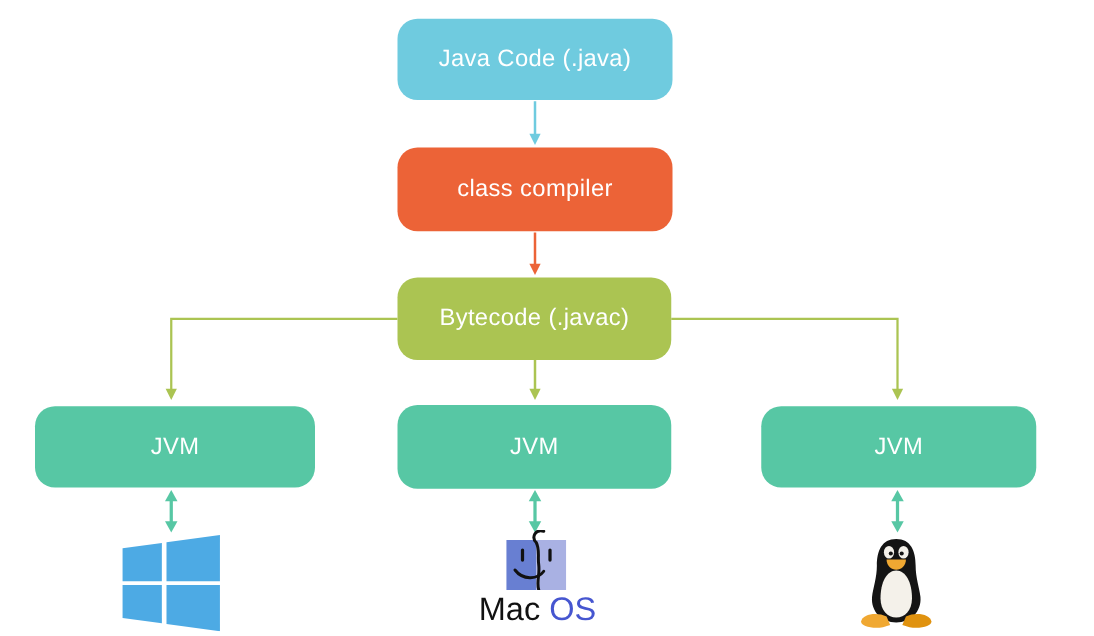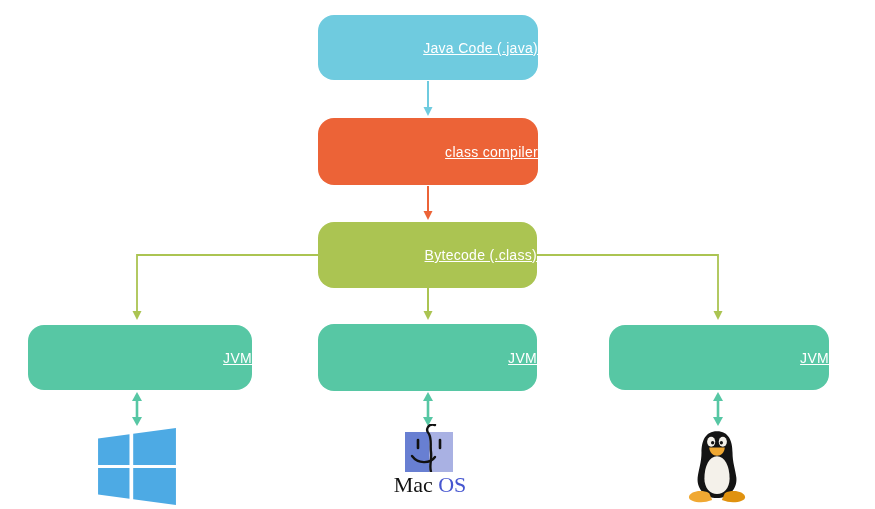--- a/index.html
+++ b/index.html
@@ -14,43 +14,42 @@
   .connectors {
     position: absolute;
     left: 0; top: 0;
     width: 875px; height: 509px;
     pointer-events: none;
   }
   .node {
     position: absolute;
     display: flex;
     align-items: center;
-    justify-content: flex-end;
+    justify-content: center;
     border-radius: 16px;
     color: #ffffff;
-    font-size: 14px;
+    font-size: 19px;
     letter-spacing: 0.3px;
-    text-decoration: underline;
   }
   .n-java  { left: 318px; top: 15px;  width: 220px; height: 65px; background: #6fcbdf; }
   .n-javac { left: 318px; top: 118px; width: 220px; height: 67px; background: #ec6337; }
   .n-byte  { left: 318px; top: 222px; width: 219px; height: 66px; background: #abc452; }
   .n-jvm1  { left: 28px;  top: 325px; width: 224px; height: 65px; background: #57c7a4; }
   .n-jvm2  { left: 318px; top: 324px; width: 219px; height: 67px; background: #57c7a4; }
   .n-jvm3  { left: 609px; top: 325px; width: 220px; height: 65px; background: #57c7a4; }
   .logo { position: absolute; }
   .logo-windows { left: 97px;  top: 428px; width: 80px; height: 77px; }
   .logo-mac     { left: 405px; top: 424px; width: 48px; height: 48px; }
   .logo-tux     { left: 686px; top: 427px; width: 62px; height: 78px; }
   .mac-text {
     position: absolute;
     left: 355px; top: 474px; width: 150px;
     text-align: center;
-    font-family: Liberation Serif, serif;
-    font-size: 22px;
+    font-family: Liberation Sans, sans-serif;
+    font-size: 26px;
     color: #111111;
     line-height: 1;
     white-space: nowrap;
   }
   .mac-text .word-os { color: #4656d0; }
 </style>
 </head>
 <body>
 
 <div class="canvas">
@@ -87,21 +86,21 @@
 
   <div class="node n-java">
     <span>Java Code (.java)</span>
   </div>
 
   <div class="node n-javac">
     <span>class compiler</span>
   </div>
 
   <div class="node n-byte">
-    <span>Bytecode (.class)</span>
+    <span>Bytecode (.javac)</span>
   </div>
 
   <div class="node n-jvm1">
     <span>JVM</span>
   </div>
 
   <div class="node n-jvm2">
     <span>JVM</span>
   </div>
 

